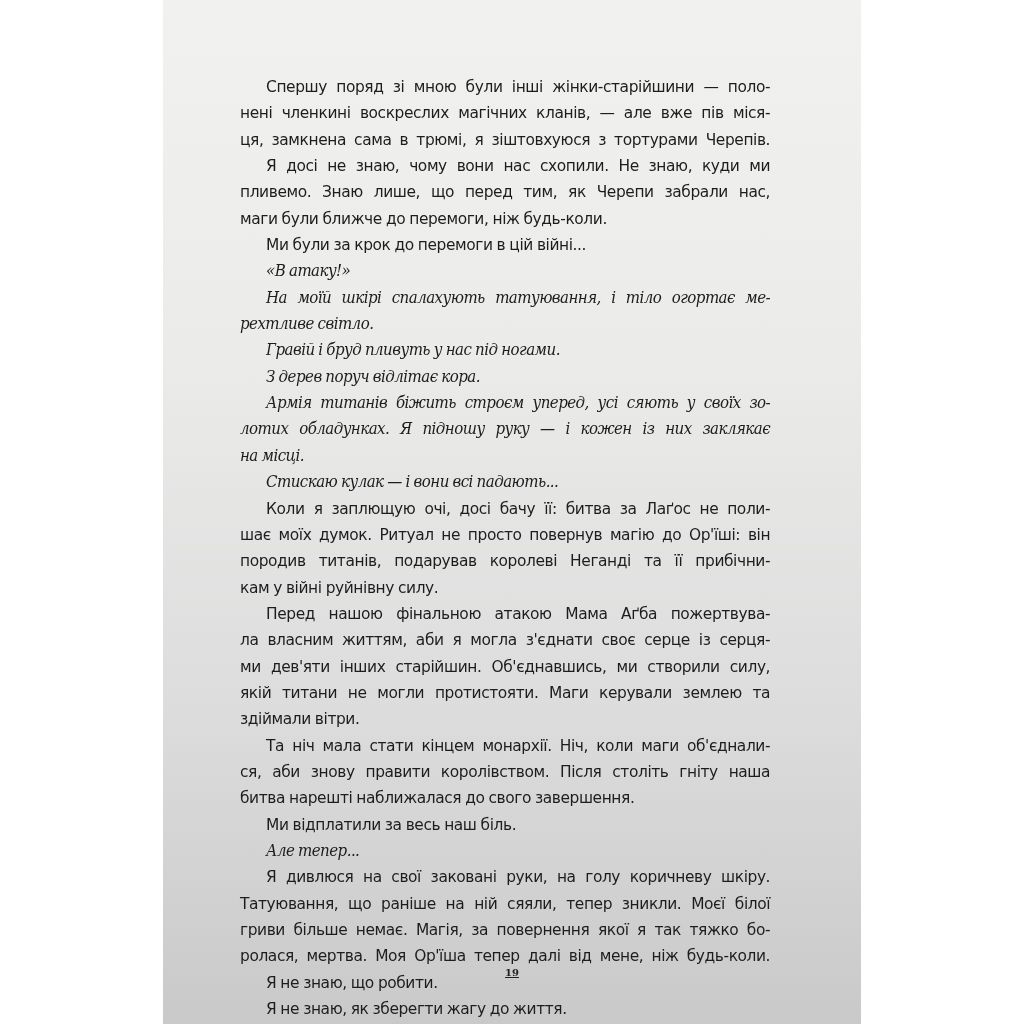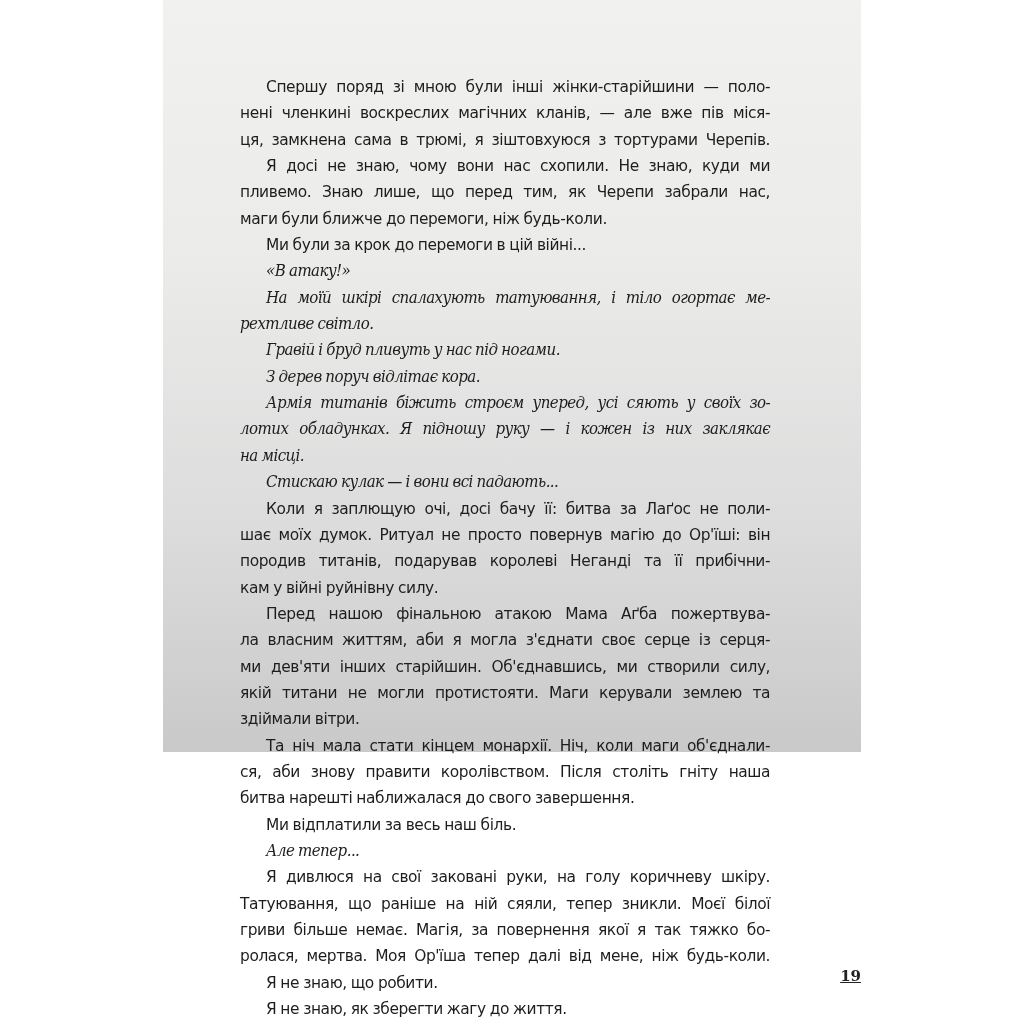--- a/index.html
+++ b/index.html
@@ -8,21 +8,21 @@
       width: 1024px;
       height: 1024px;
       background: #ffffff;
       overflow: hidden;
     }
     .page {
       position: absolute;
       left: 163px;
       top: 0;
       width: 698px;
-      height: 752px;
+      height: 1024px;
       background: linear-gradient(180deg, #f1f1ef 0%, #ebebea 35%, #dcdcdc 70%, #c9c9ca 100%);
     }
     .text-block {
       position: absolute;
       left: 77px;
       top: 74px;
       width: 530px;
     }
     .line {
       position: relative;
@@ -41,23 +41,23 @@
       width: 570px;
     }
     .line.last { text-align-last: left; }
     .line.indent { padding-left: 28px; width: 542px; }
     .line.italic { font-style: italic; font-family: "DejaVu Serif", serif; font-size: 16.2px; letter-spacing: -0.6px; }
     .page-number {
       position: absolute;
       left: 0;
       width: 698px;
       top: 967px;
-      text-align: right;
+      text-align: center;
       font-family: "DejaVu Serif", serif;
-      font-size: 15px;
+      font-size: 10px;
       color: #222;
       font-weight: bold;
       text-decoration: underline;
     }
   </style>
 </head>
 <body>
 
 <div class="page">
   <div class="text-block" id="text-block">

